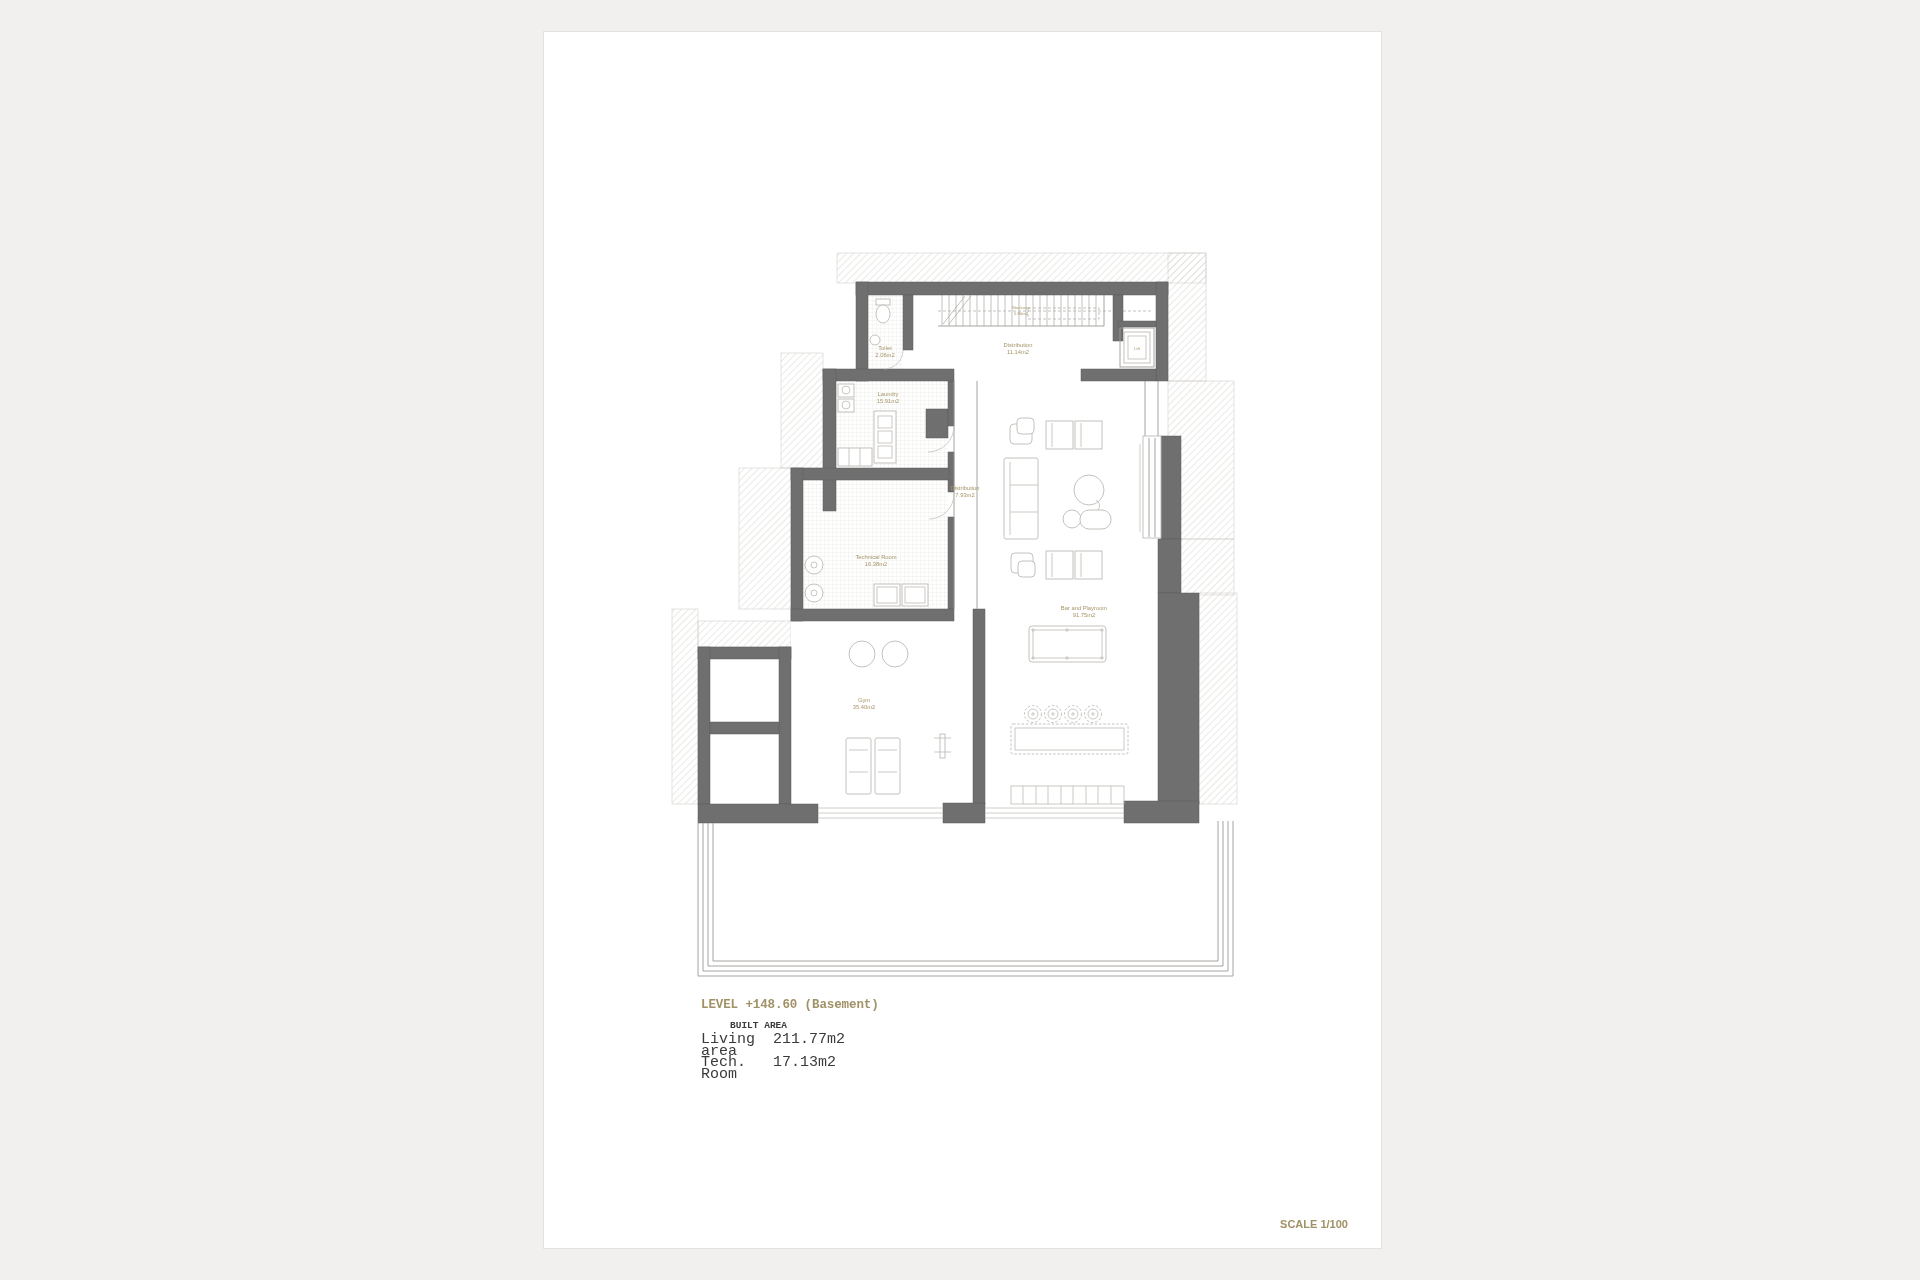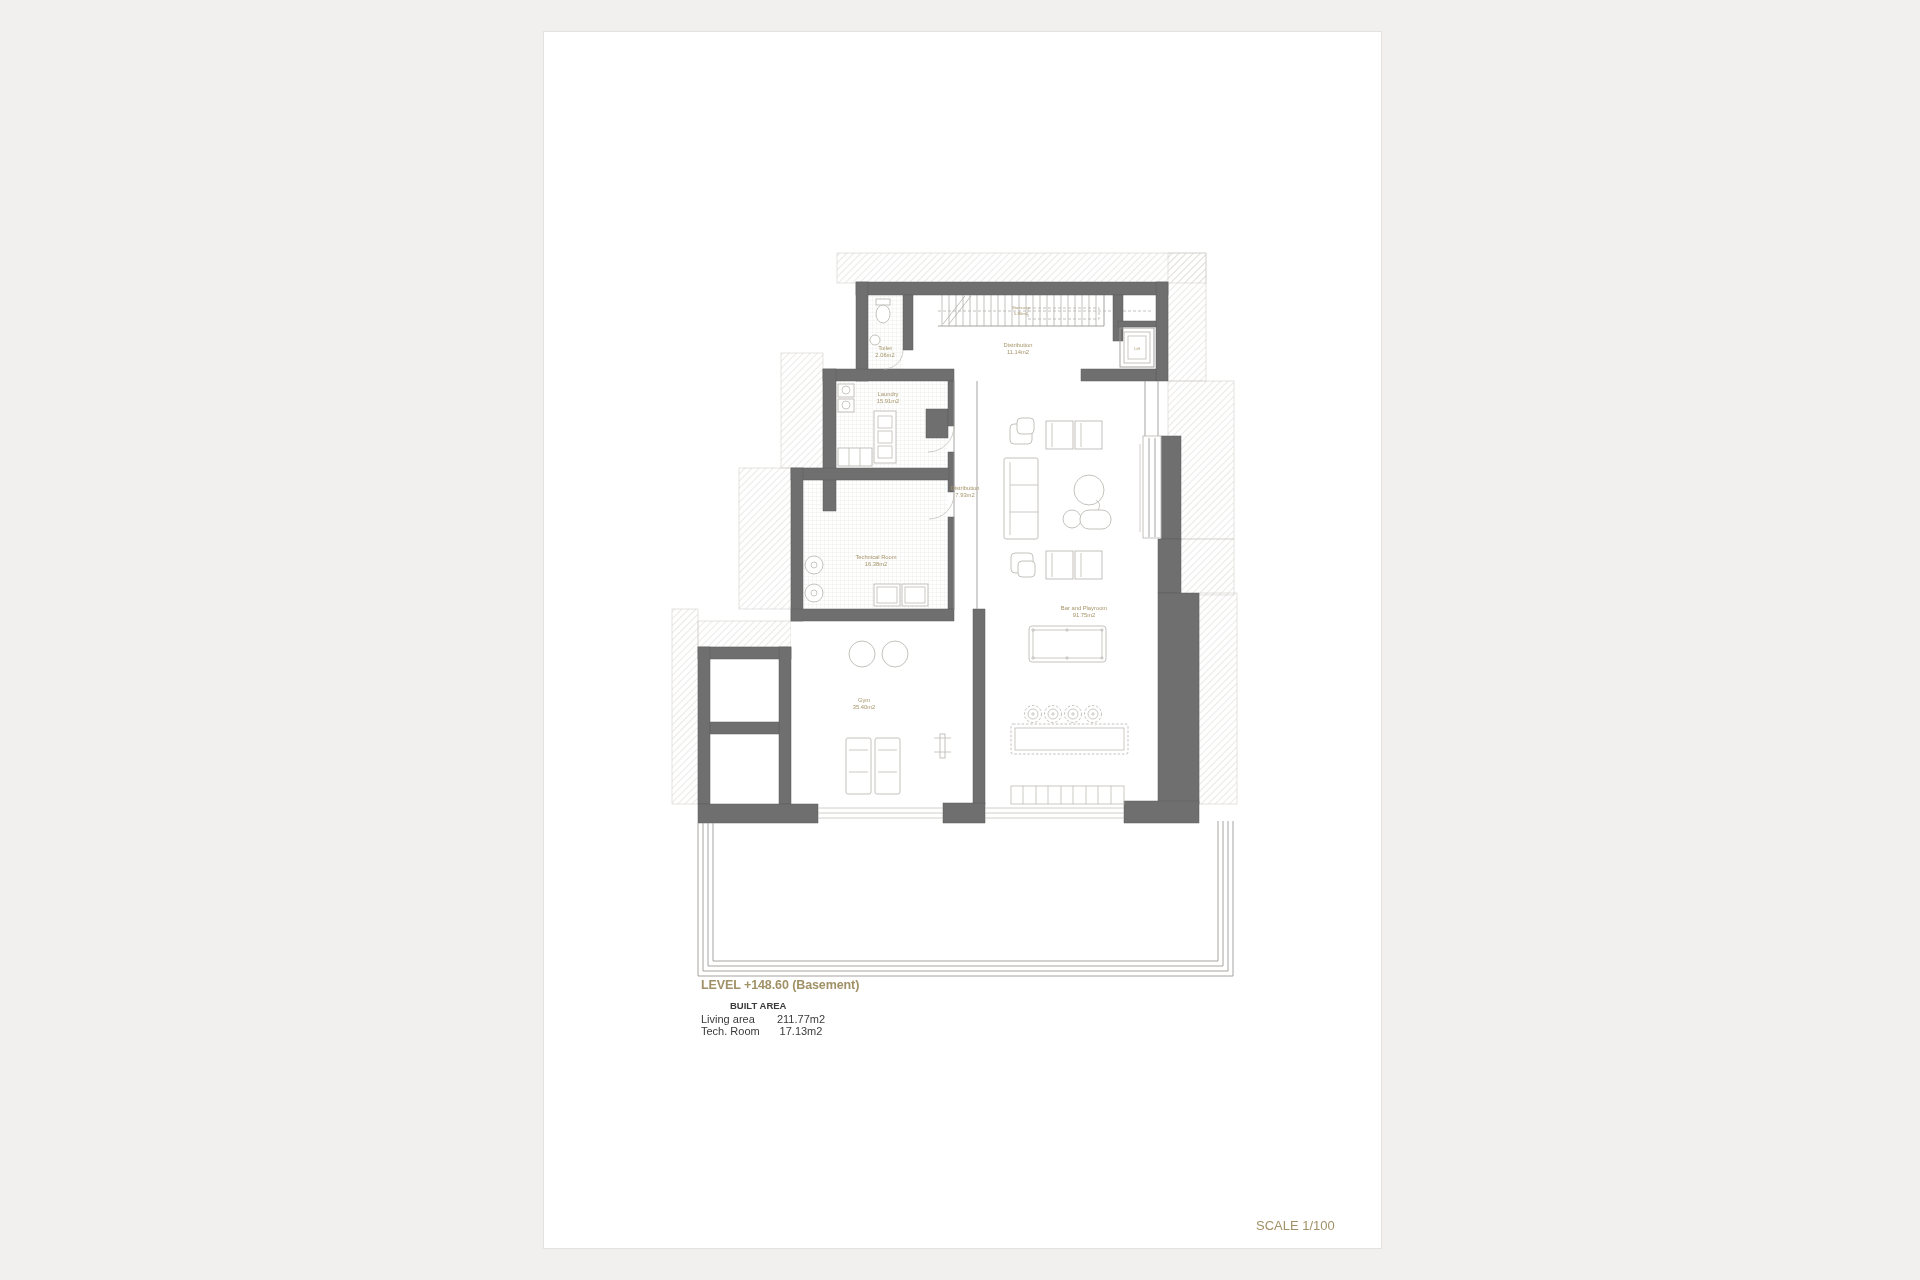--- a/index.html
+++ b/index.html
@@ -23,31 +23,31 @@
   .thin{fill:none;stroke:#9c9a96;stroke-width:0.9;}
   .lite{fill:none;stroke:#c3c1bb;stroke-width:0.8;}
   .furn{fill:#ffffff;stroke:#bdbbb5;stroke-width:0.9;}
   .furnline{fill:none;stroke:#bdbbb5;stroke-width:0.8;}
   .dash{fill:none;stroke:#b5b3ae;stroke-width:0.8;stroke-dasharray:3 2;}
   .dashf{fill:#ffffff;stroke:#b5b3ae;stroke-width:0.8;stroke-dasharray:2.5 1.8;}
   .tread{fill:none;stroke:#a8a6a2;stroke-width:0.7;}
   .roomlabel{font-family:"Liberation Sans",sans-serif;font-size:5.8px;fill:#a59467;text-anchor:middle;}
   .tinylabel{font-family:"Liberation Sans",sans-serif;font-size:4.3px;fill:#a59467;text-anchor:middle;}
   
-  .titleblock{position:absolute;left:157px;top:946px;width:260px;}
+  .titleblock{position:absolute;left:157px;top:966px;width:260px;font-family:Liberation Mono, monospace;}
   .level-title{
     font-size:12.5px;font-weight:bold;color:#a19166;letter-spacing:-0.1px;margin-bottom:8px;
   }
   .built-area-heading{font-size:9.5px;font-weight:bold;color:#3b3b3b;margin-bottom:3px;padding-left:29px;}
-  .area-row{display:flex;font-size:11px;color:#3b3b3b;line-height:11.5px;}
+  .area-row{display:flex;font-size:15px;color:#3b3b3b;line-height:11.5px;}
   .area-row .lbl{width:72px;}
   .area-row .val{width:56px;text-align:center;}
   .scale-label{
-    position:absolute;left:712px;top:1186px;width:116px;text-align:left;
-    font-size:13px;font-weight:normal;color:#a19166;
+    position:absolute;left:712px;top:1186px;width:116px;text-align:center;
+    font-size:11px;font-weight:bold;color:#a19166;
   }
 </style>
 </head>
 <body>
 
 <div class="sheet">
 
   <svg class="plan-svg" width="839" height="1218" viewBox="0 0 839 1218">
     <defs>
       <pattern id="hatch" width="5" height="5" patternUnits="userSpaceOnUse" patternTransform="rotate(45)">

